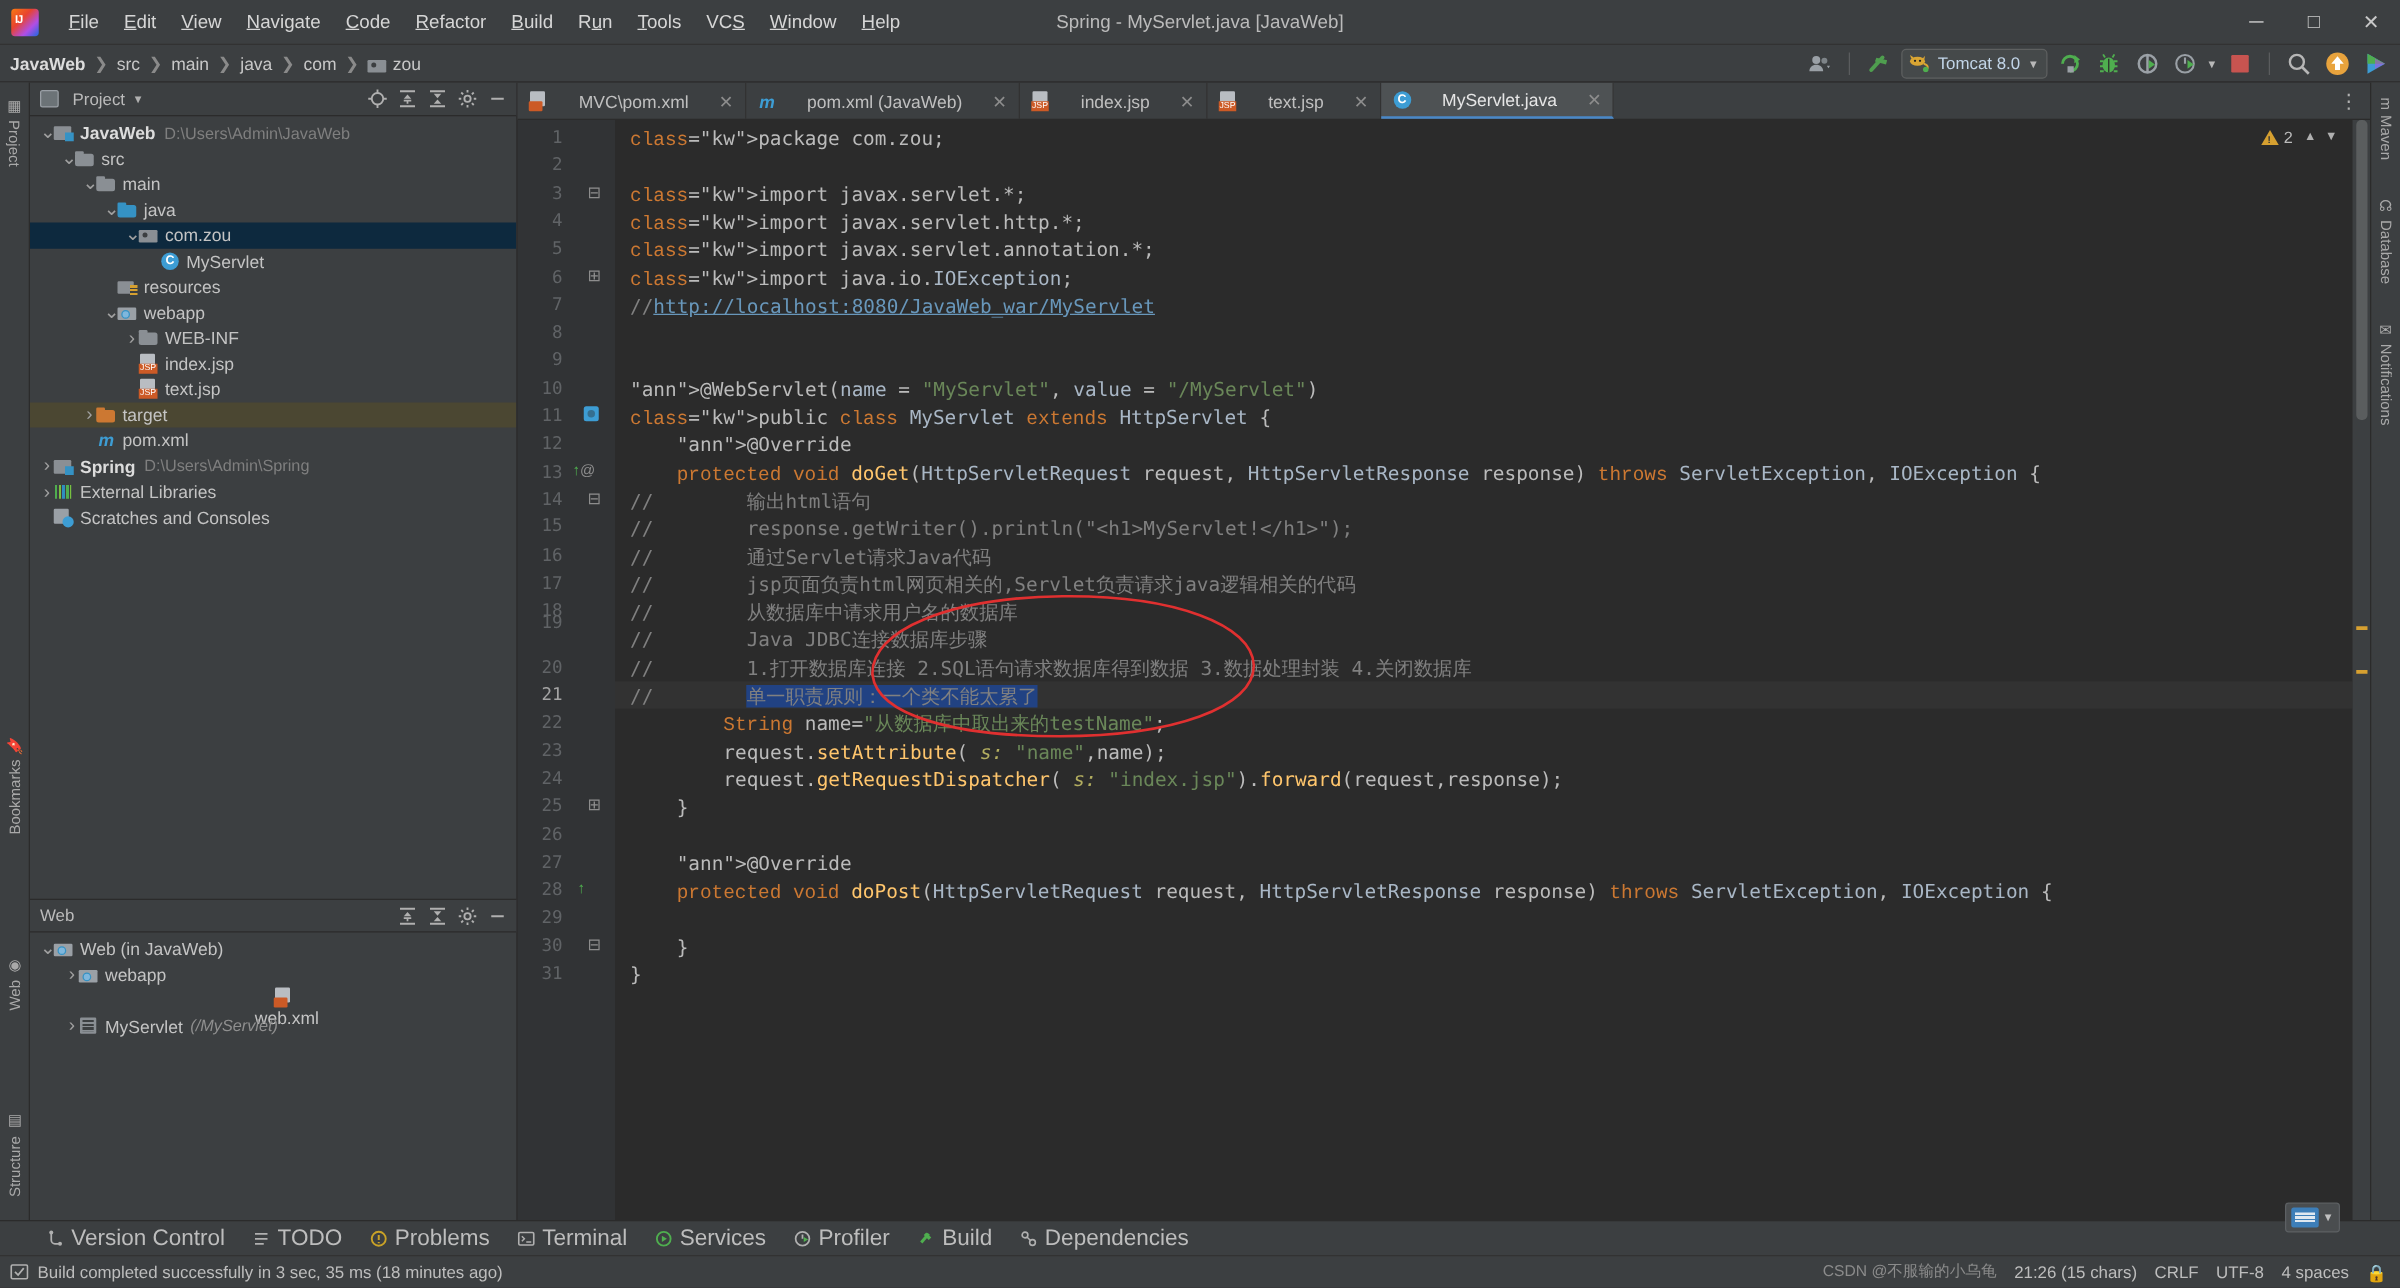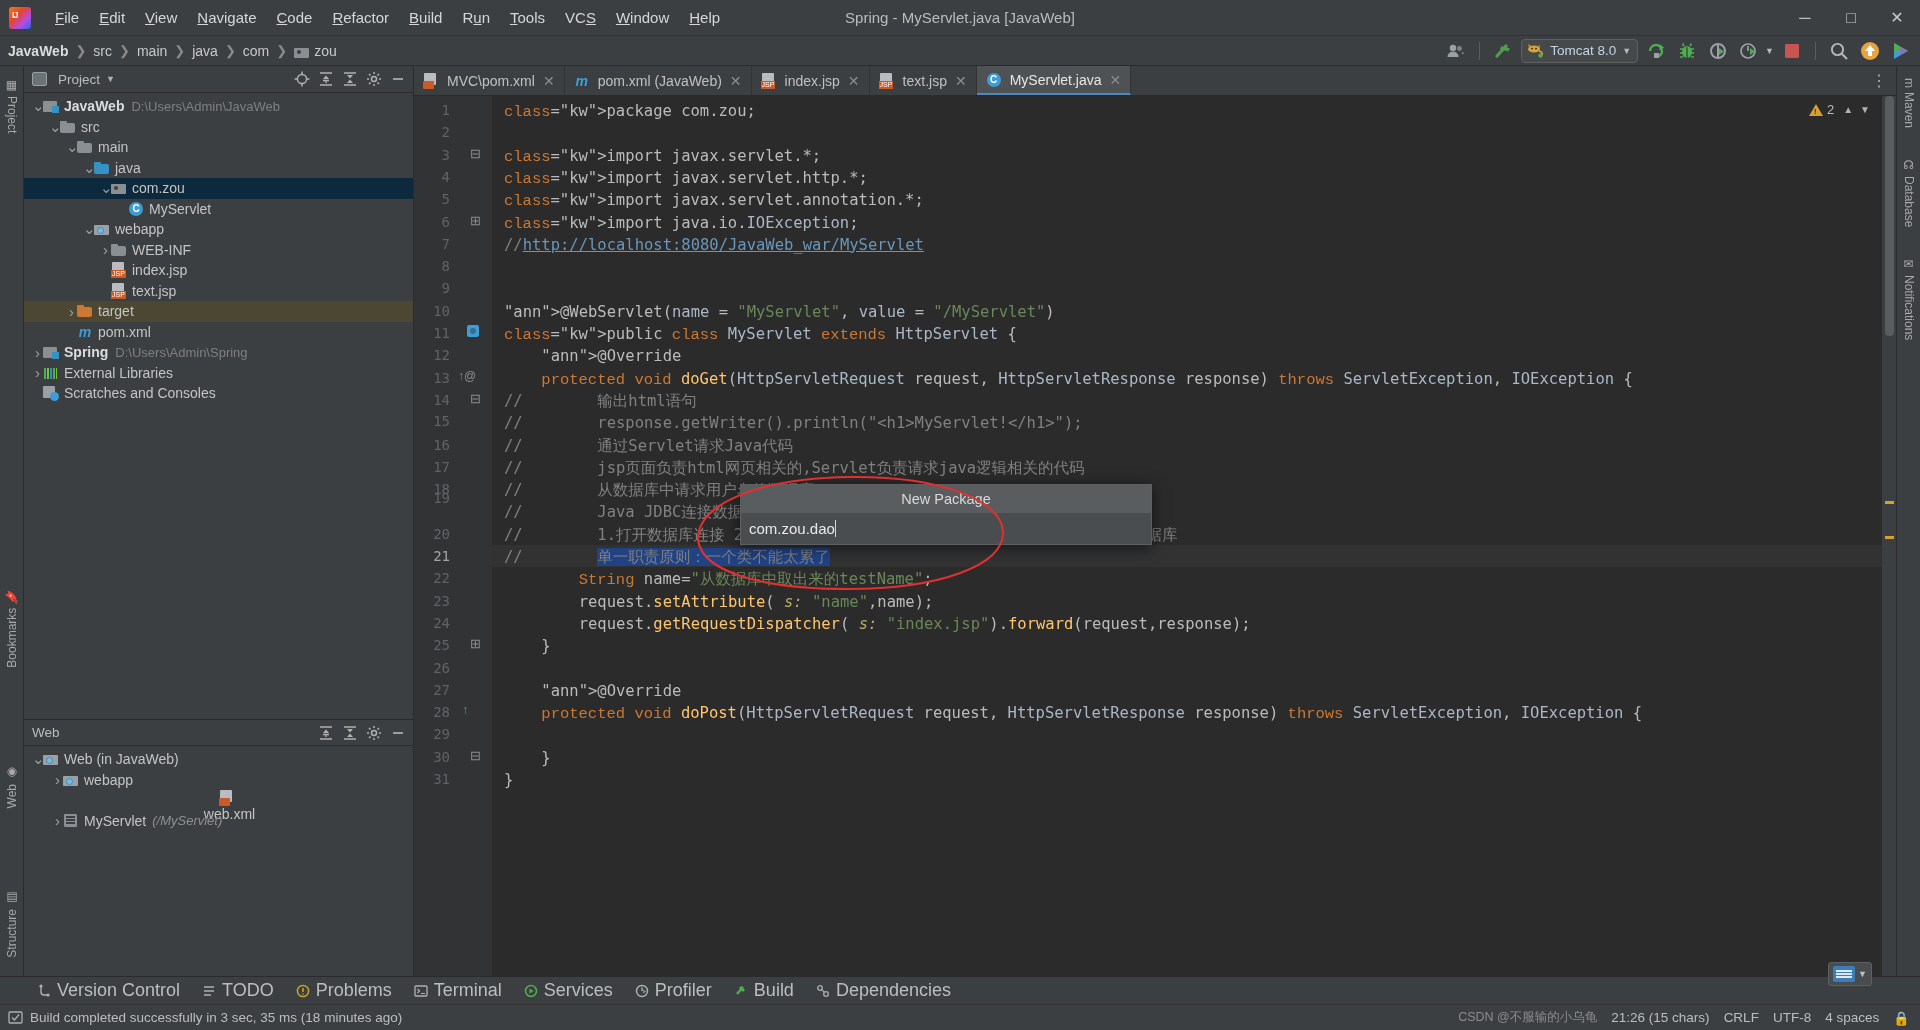--- a/index.html
+++ b/index.html
@@ -127,21 +127,21 @@
   .ico.res::after{content:"";position:absolute;right:0;bottom:1px;width:6px;height:8px;
     background:repeating-linear-gradient(180deg,#d6a030 0 2px,#3c3f41 2px 3px);}
 
   
   .hsplit { height: 1px; background: #2b2b2b; }
 
   
   .editorwrap { flex: 1; display: flex; flex-direction: column; min-width: 0; background: #2b2b2b; }
   .tabs { height: 30px; background: #3c3f41; display: flex; align-items: stretch; flex: none;
           border-bottom: 1px solid #2b2b2b; }
-  .tab { display: flex; align-items: center; gap: 6px; padding: 0 9px; font-size: 14px;
+  .tab { display: flex; align-items: center; gap: 22px; padding: 0 9px; font-size: 14px;
          color: #c0c0c0; border-right: 1px solid #323232; cursor: default; }
   .tab.active { background: #4e5254; color: #e6e6e6; border-bottom: 2px solid #4a88c7;}
   .tab .x { color: #8d8d8d; font-size: 14px; margin-left: 2px; }
   .tabs-right { margin-left:auto; display:flex; align-items:center; padding-right:8px; }
 
   .codearea { flex: 1; display: flex; position: relative; min-height: 0; overflow: hidden;
               background: #2b2b2b; }
   .gutter { width: 78px; background: #313335; flex: none; position: relative; }
   .gutter .gl { position: absolute; right: 42px; font-size: 14px; color: #606366;
                 font-family: "DejaVu Sans Mono", monospace; text-align: right; width: 30px; }
@@ -450,20 +450,25 @@
           </div>
           <div class="trow sel" style="padding-left: 76px;">
             <span class="tw" style="font-size: 15px; line-height: 8px;">⌄</span>
             <span class="ico pkg"></span>
             <span class="tlabel">com.zou</span>
           </div>
           <div class="trow" style="padding-left: 93px;">
             <span class="tw"></span>
             <span class="ico cls"></span>
             <span class="tlabel">MyServlet</span>
+          </div>
+          <div class="trow" style="padding-left: 59px;">
+            <span class="tw"></span>
+            <span class="ico res"></span>
+            <span class="tlabel">resources</span>
           </div>
           <div class="trow" style="padding-left: 59px;">
             <span class="tw" style="font-size: 15px; line-height: 8px;">⌄</span>
             <span class="ico webf"></span>
             <span class="tlabel">webapp</span>
           </div>
           <div class="trow" style="padding-left: 76px;">
             <span class="tw" style="font-size: 15px;">›</span>
             <span class="ico folder"></span>
             <span class="tlabel">WEB-INF</span>
@@ -770,29 +775,20 @@
         <span>🔒</span>
       </div>
     </div>
   </div>
 
   <div class="float-ime">
     <span class="ime-sq"></span>
     <span style="font-size:9px;color:#c0c0c0">▼</span>
   </div>
 
-  <div class="dialog">
-    <div class="dlg-title">New Package</div>
-    <div class="dlg-body">
-      <div class="dlg-input-row">
-        <span>com.zou.dao</span>
-          <span class="dlg-caret"></span>
-      </div>
-    </div>
-  </div>
 
   <div class="annot">
     <svg width="320" height="125" viewBox="0 0 320 125">
       <path d="M8 70 C6 34 70 8 160 7 C250 6 312 30 313 62 C314 96 248 119 158 119 C72 119 12 102 8 70 Z" fill="none" stroke="#e03030" stroke-width="2.1" stroke-linecap="round"></path>
     </svg>
   </div>
 
 </div>
 
 </body></html>

